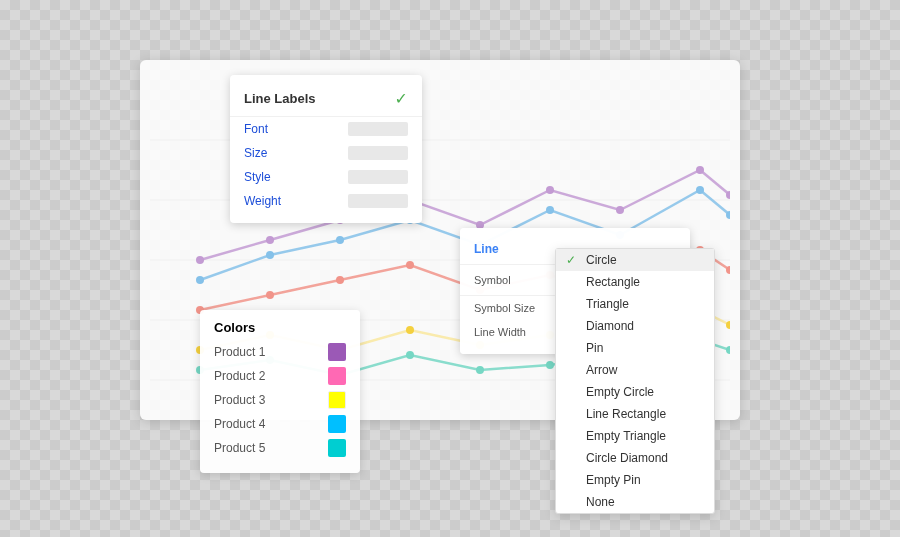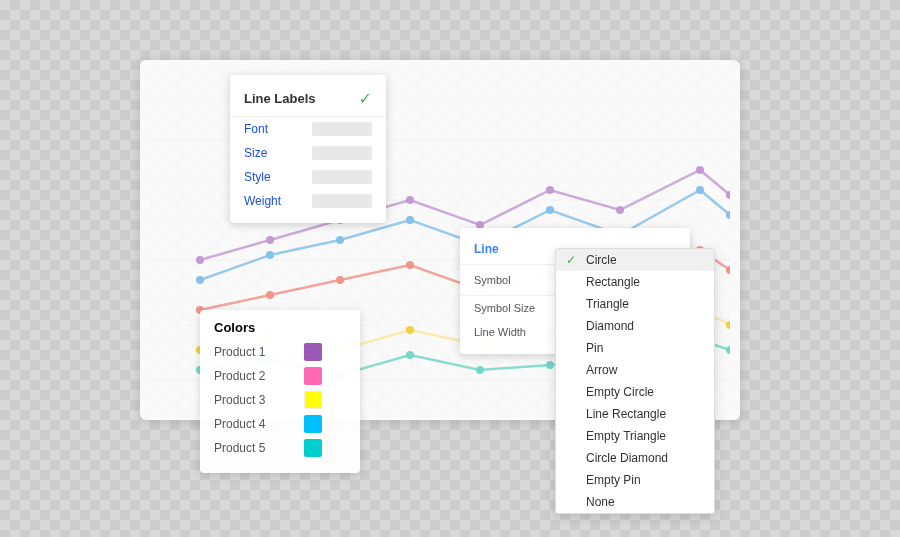--- a/index.html
+++ b/index.html
@@ -30,21 +30,21 @@
       background: rgba(255,255,255,0.85);
       border-radius: 6px;
       box-shadow: 0 2px 12px rgba(0,0,0,0.15);
     }
 
     
     .line-labels-panel {
       position: absolute;
       top: 75px;
       left: 230px;
-      width: 156px;
+      width: 192px;
       background: #fff;
       border-radius: 4px;
       box-shadow: 0 2px 10px rgba(0,0,0,0.18);
       padding: 10px 0;
       z-index: 10;
     }
 
     .panel-header {
       display: flex;
       align-items: center;
@@ -99,21 +99,21 @@
     .colors-title {
       font-size: 13px;
       font-weight: 600;
       color: #000000;
       margin-bottom: 8px;
     }
 
     .color-row {
       display: flex;
       align-items: center;
-      justify-content: flex-start;
+      justify-content: space-between;
       margin-bottom: 6px;
       gap: 39px;
     }
 
     .color-label {
       font-size: 12px;
       color: #555;
     }
 
     .color-swatch {

